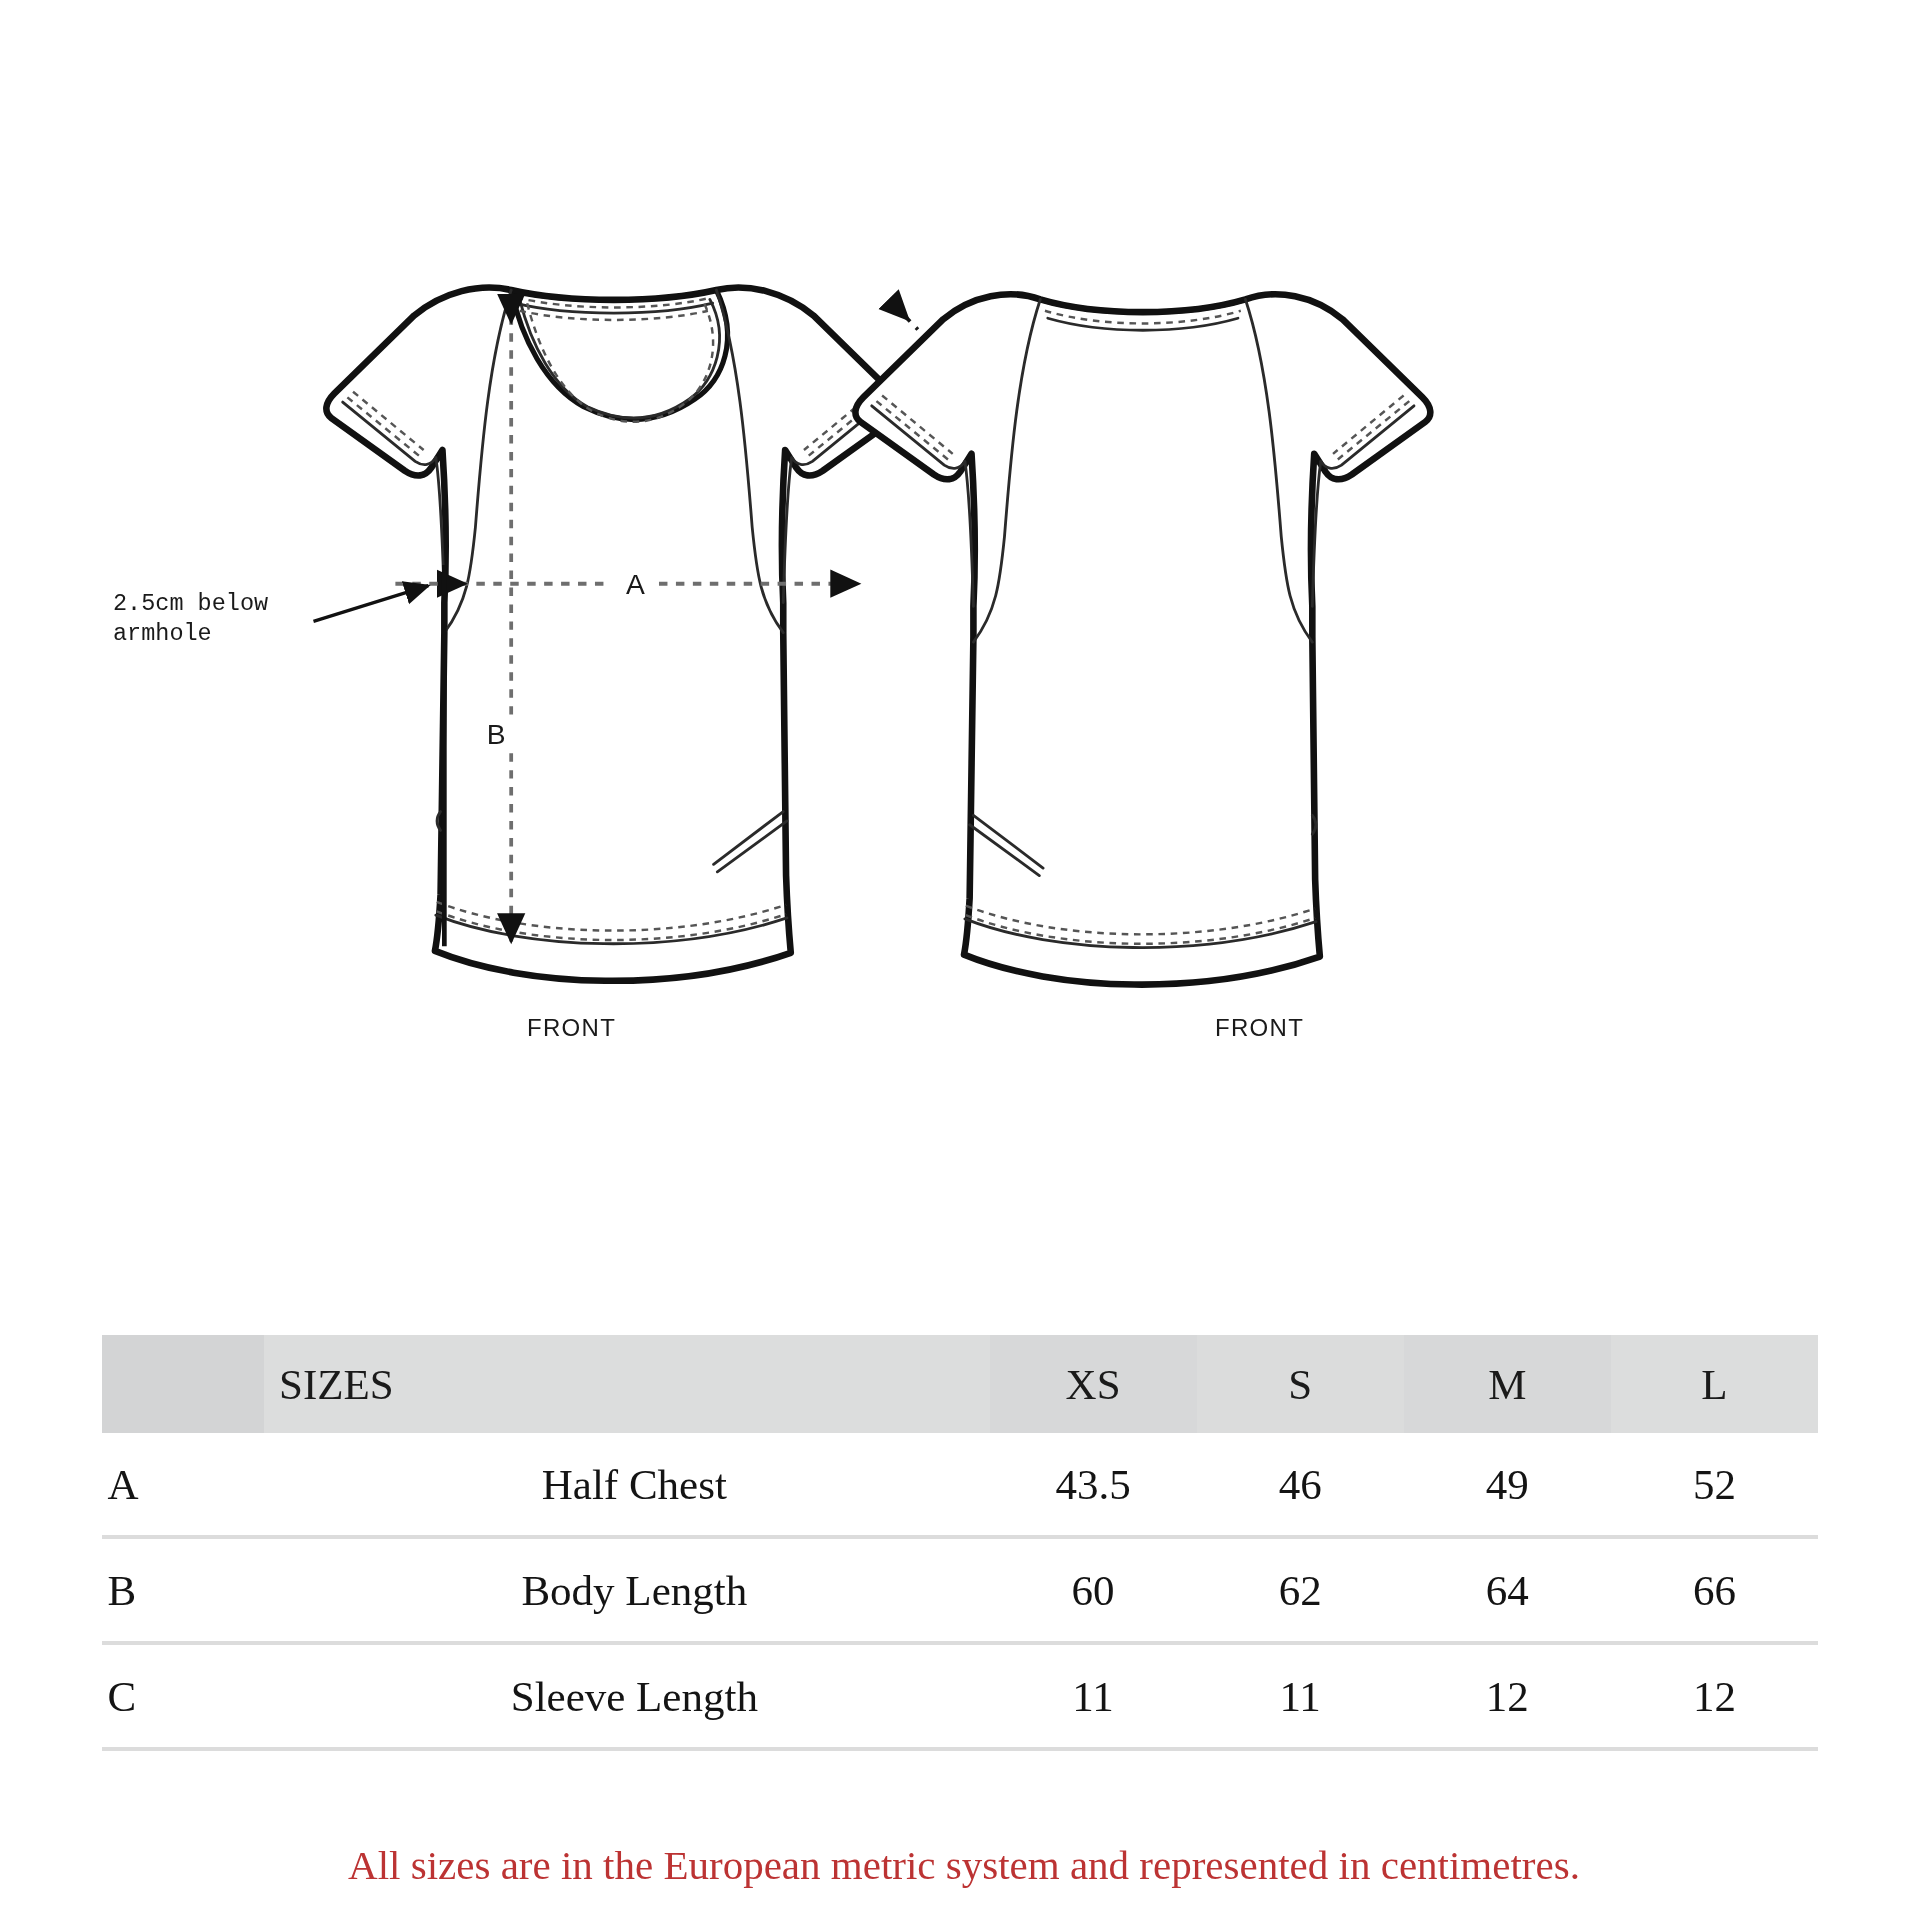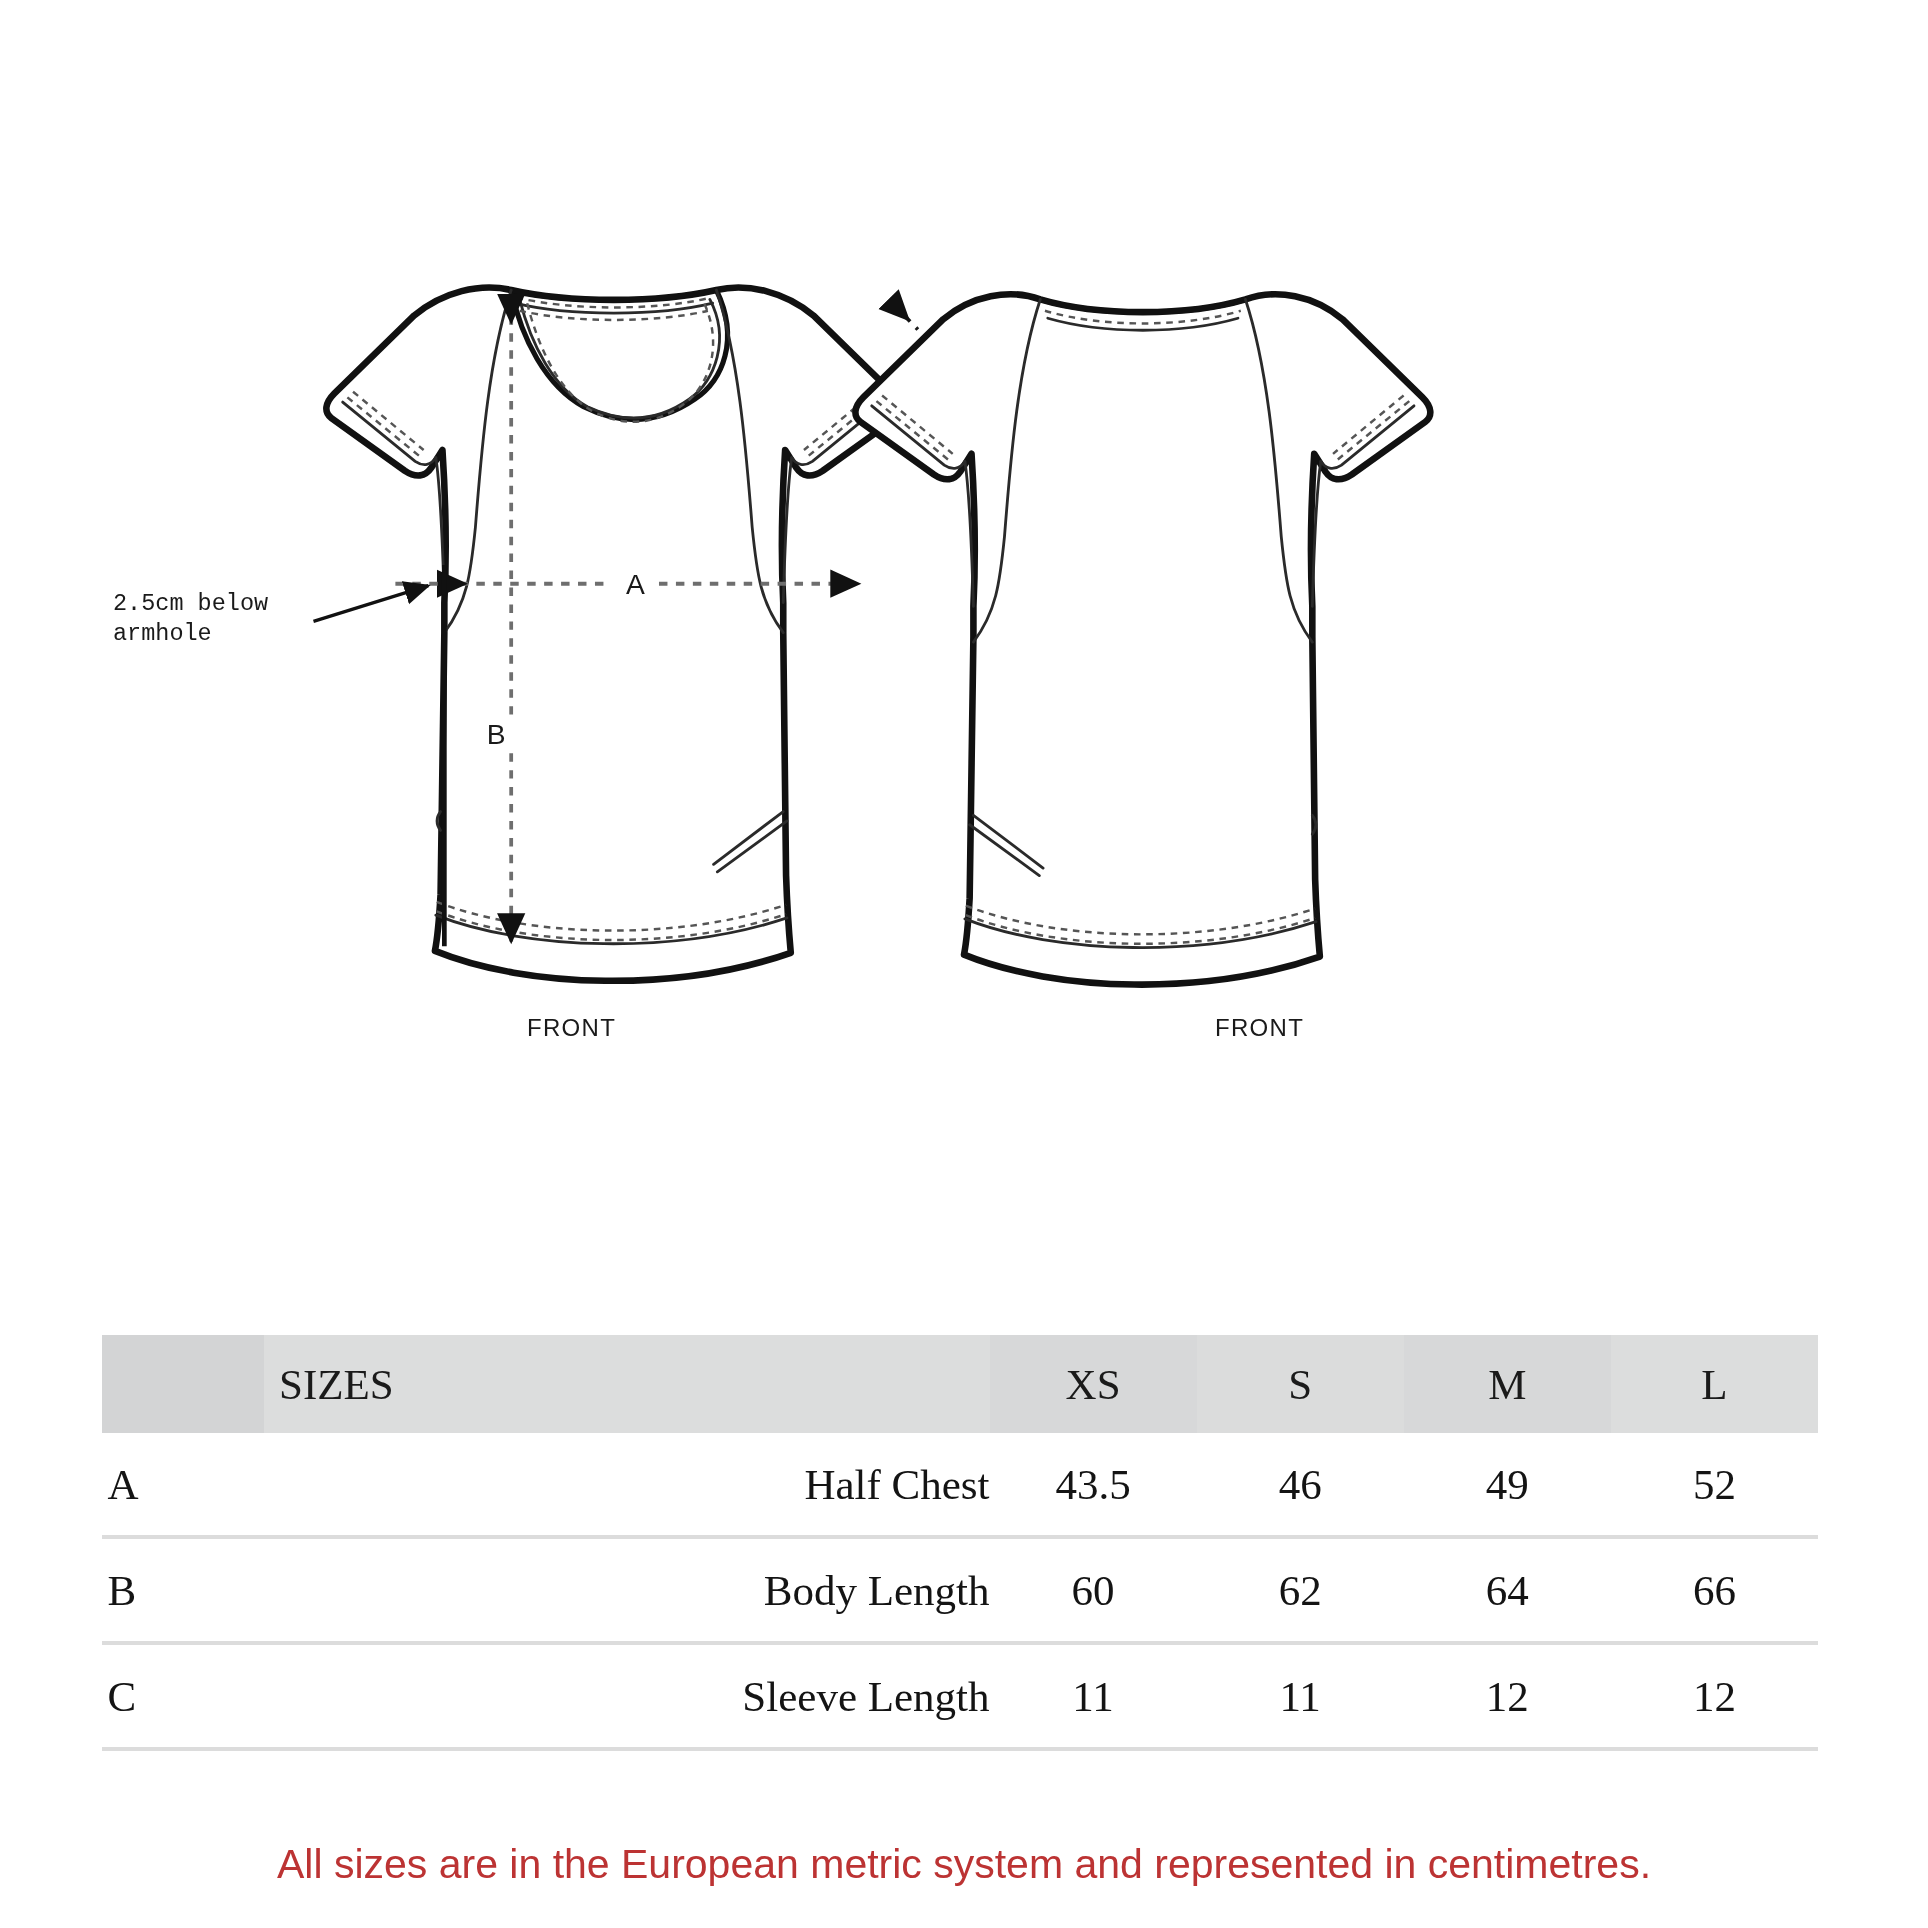--- a/index.html
+++ b/index.html
@@ -98,33 +98,33 @@
     vertical-align: middle;
     border-bottom: 4.7px solid #dcdcdc;
     background: #ffffff;
   }
   #size-table tbody tr:first-child td { border-top: 0; }
   #size-table tbody td.key-cell {
     text-align: left;
     padding-left: 5.6px;
   }
   #size-table tbody td.name-cell {
-    text-align: right;
+    text-align: center;
     padding-left: 15px;
   }
   #size-table tbody td.val-cell { text-align: center; }
 
   
   #footnote {
     position: absolute;
     left: 0;
     top: 1841px;
     width: 1928px;
     text-align: center;
-    font-family: Liberation Sans, sans-serif;
+    font-family: Liberation Serif, serif;
     font-size: 41px;
     color: #bc3333;
     white-space: nowrap;
   }
 </style>
 </head>
 <body>
 
 <div id="illustration-area">
 

